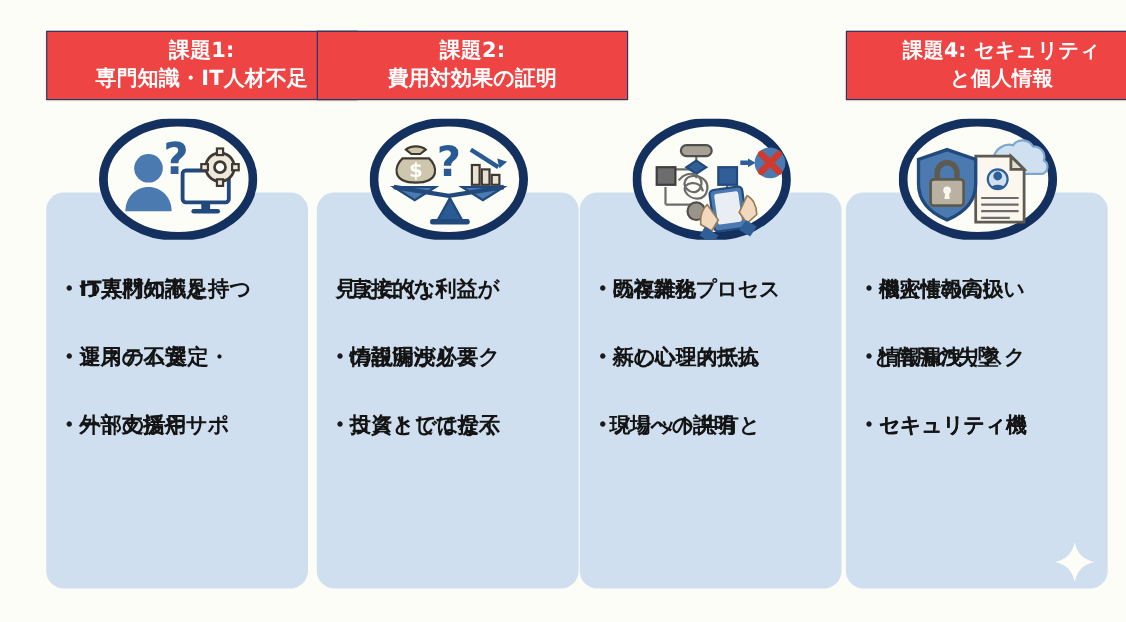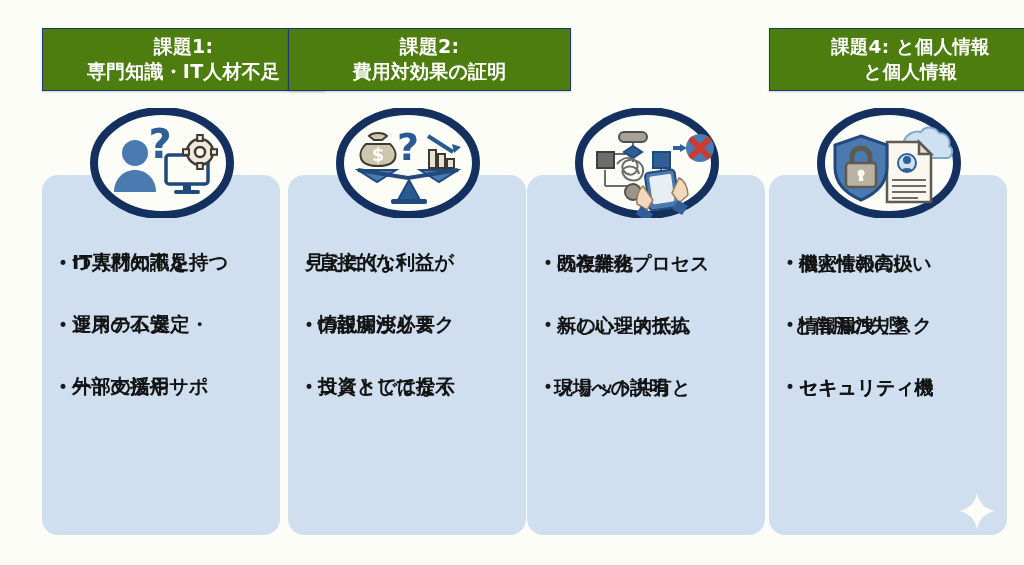--- a/index.html
+++ b/index.html
@@ -22,21 +22,21 @@
   .col-2{left:288px;}
   .col-3{left:527px;}
   .col-4{left:769px;}
 
   
   .header{
     position:absolute;
     top:28px;left:0;
     width:283px;
     min-height:50px;
-    background:#4d7c0f;
+    background:#ef4444;
     border:1px solid #173c6b;
     box-sizing:border-box;
     display:flex;
     flex-direction:column;
     align-items:center;
     justify-content:center;
     padding:5px 4px 6px;
     box-shadow:0 1px 2px rgba(0,0,0,.18);
   }
   .header .hline{
@@ -300,21 +300,21 @@
         <span class="btext">メリット共有と</span>
       </div>
       <div class="bullet" style="margin-top:-62px;margin-left:11px">
         <span class="btext">現場への説明</span>
       </div>
     </div>
   </div>
 
   <div class="column col-4">
     <div class="header">
-      <div class="hline">課題4: と個人情報</div>
+      <div class="hline">課題4: セキュリティ</div>
       <div class="hline">と個人情報</div>
     </div>
     <div class="panel">
       <svg class="sparkle" viewBox="0 0 40 40">
         <path d="M20 2c2 10 8 16 18 18-10 2-16 8-18 18-2-10-8-16-18-18 10-2 16-8 18-18z" fill="#fdfdf8"></path>
       </svg>
     </div>
 
     <div class="badge">
       <svg viewBox="0 0 144 110">

